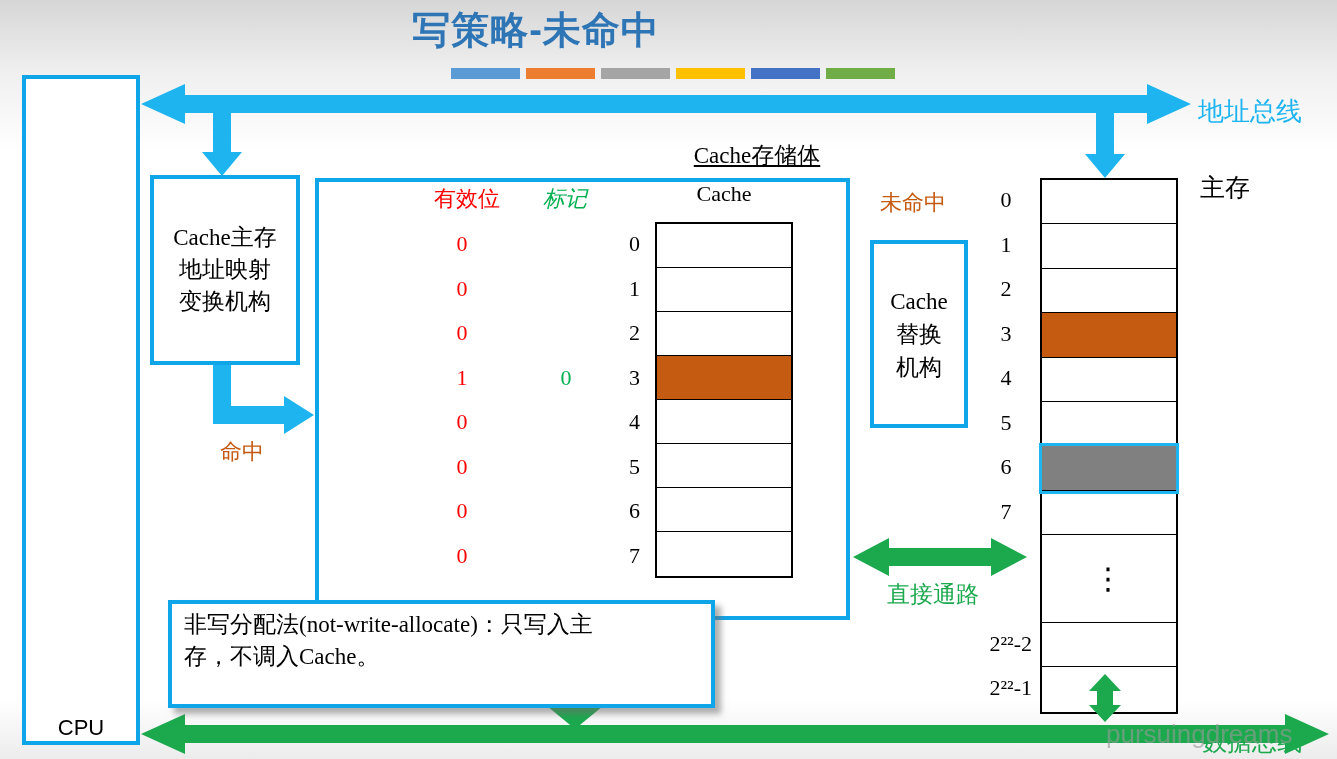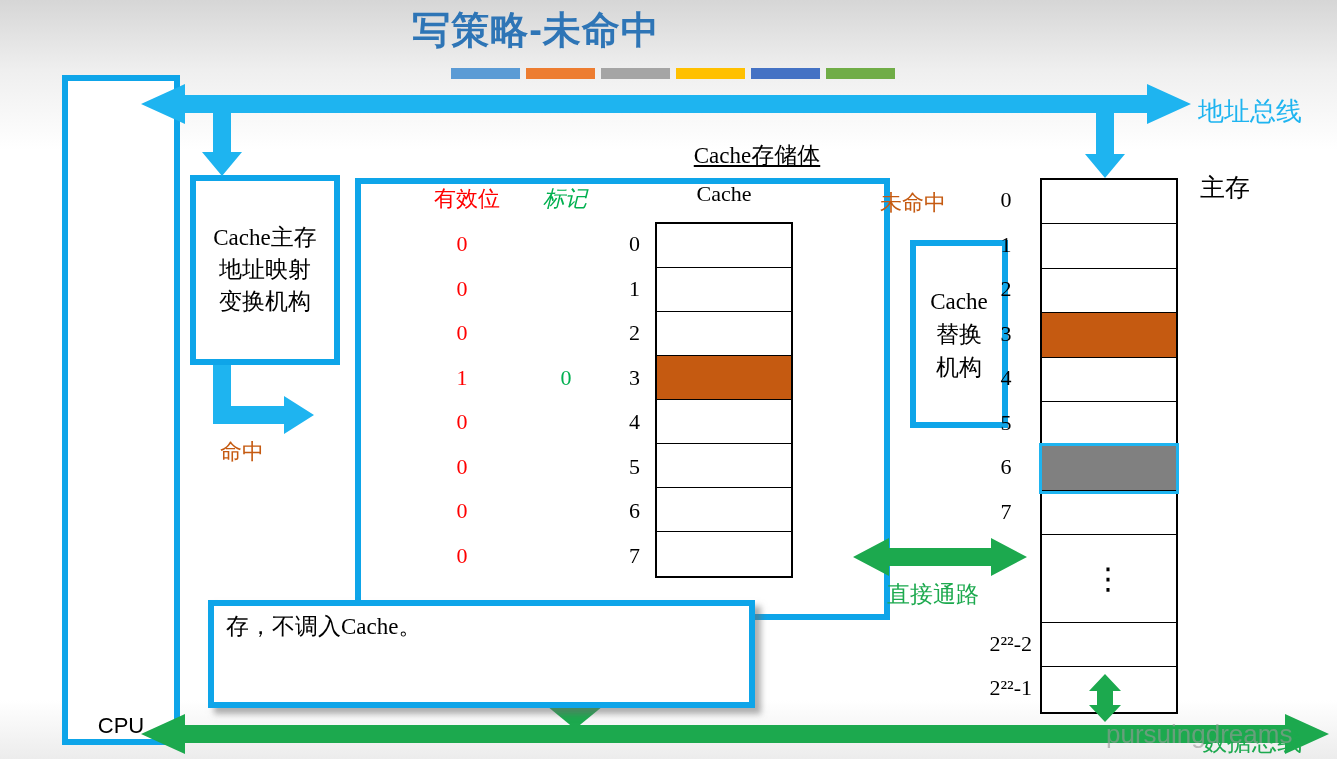--- a/index.html
+++ b/index.html
@@ -12,21 +12,21 @@
   .abs { position:absolute; }
   .sans { font-family:"Liberation Sans", sans-serif; }
 
   
   .page-title { left:0; top:5px; width:1072px; text-align:center;
     font-size:38px; font-weight:bold; color:var(--title-blue); letter-spacing:1px; }
   .legend-bars { left:451px; top:68px; width:444px; height:11px; display:flex; gap:6px; }
   .legend-bar { flex:1; height:11px; }
 
   
-  .box { position:absolute; background:#fff; border:6px solid #0ea5e9; z-index:1;margin-left:40px; }
+  .box { position:absolute; background:#fff; border:4px solid #0ea5e9; z-index:1; }
   .cpu-box { left:22px; top:75px; width:118px; height:670px; display:flex; align-items:flex-end; justify-content:center; }
   .cpu-box .lbl { font-size:22px; }
   .mapping-box { left:150px; top:175px; width:150px; height:190px;
     display:flex; flex-direction:column; align-items:center; justify-content:center; }
   .mapping-box .line { font-size:23px; line-height:32px; }
   .cache-outer-box { left:315px; top:178px; width:535px; height:442px; background:transparent; }
   .replace-box { left:870px; top:240px; width:98px; height:188px;
     display:flex; flex-direction:column; align-items:center; justify-content:center; }
   .replace-box .line { font-size:23px; line-height:33px; }
   .note-box { left:168px; top:600px; width:547px; height:108px; z-index:6;
@@ -187,20 +187,21 @@
     <div class="numcell">3</div>
     <div class="numcell">4</div>
     <div class="numcell">5</div>
     <div class="numcell">6</div>
     <div class="numcell">7</div>
   </div>
 <div class="mem-tail-label" style="top:622px">2²²-2</div>
 <div class="mem-tail-label" style="top:666px">2²²-1</div>
 
 <div class="box note-box">
+  <div class="line">非写分配法(not-write-allocate)：只写入主</div>
   <div class="line">存，不调入Cache。</div>
 </div>
 
 <div class="flabel cache-body-title">Cache存储体</div>
 <div class="flabel cache-col-header">Cache</div>
 <div class="flabel valid-col-header">有效位</div>
 <div class="flabel tag-col-header">标记</div>
 <div class="flabel miss-label">未命中</div>
 <div class="flabel hit-label">命中</div>
 <div class="flabel direct-path-label">直接通路</div>

